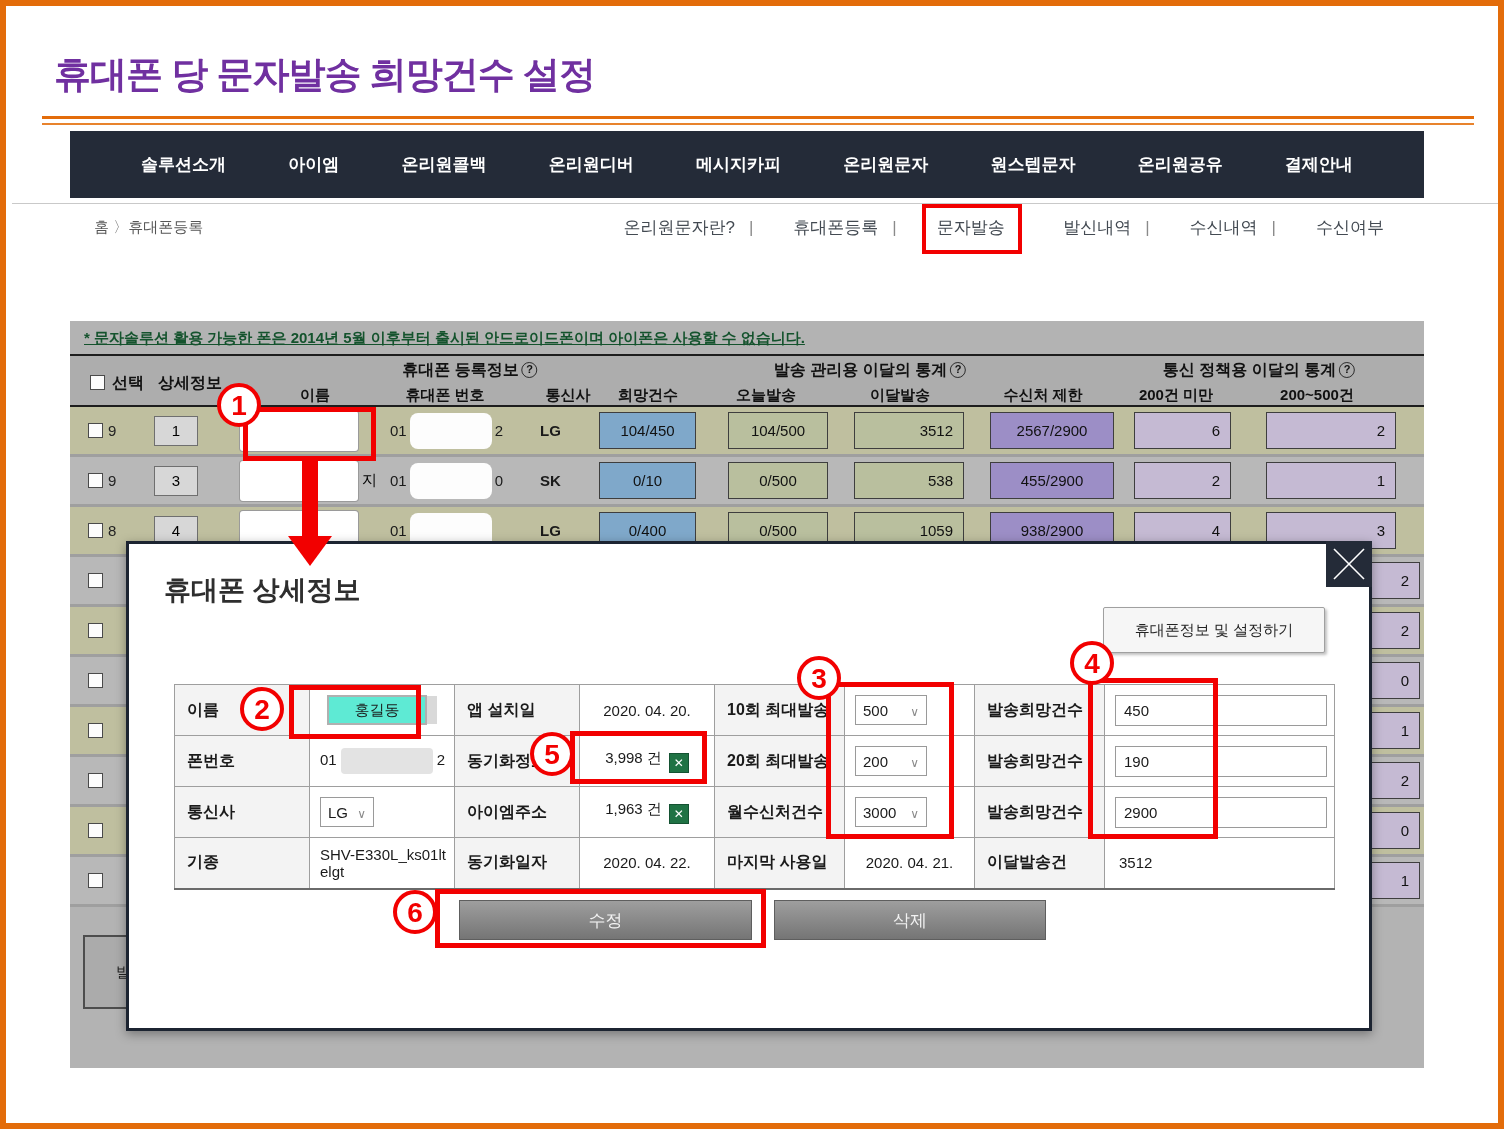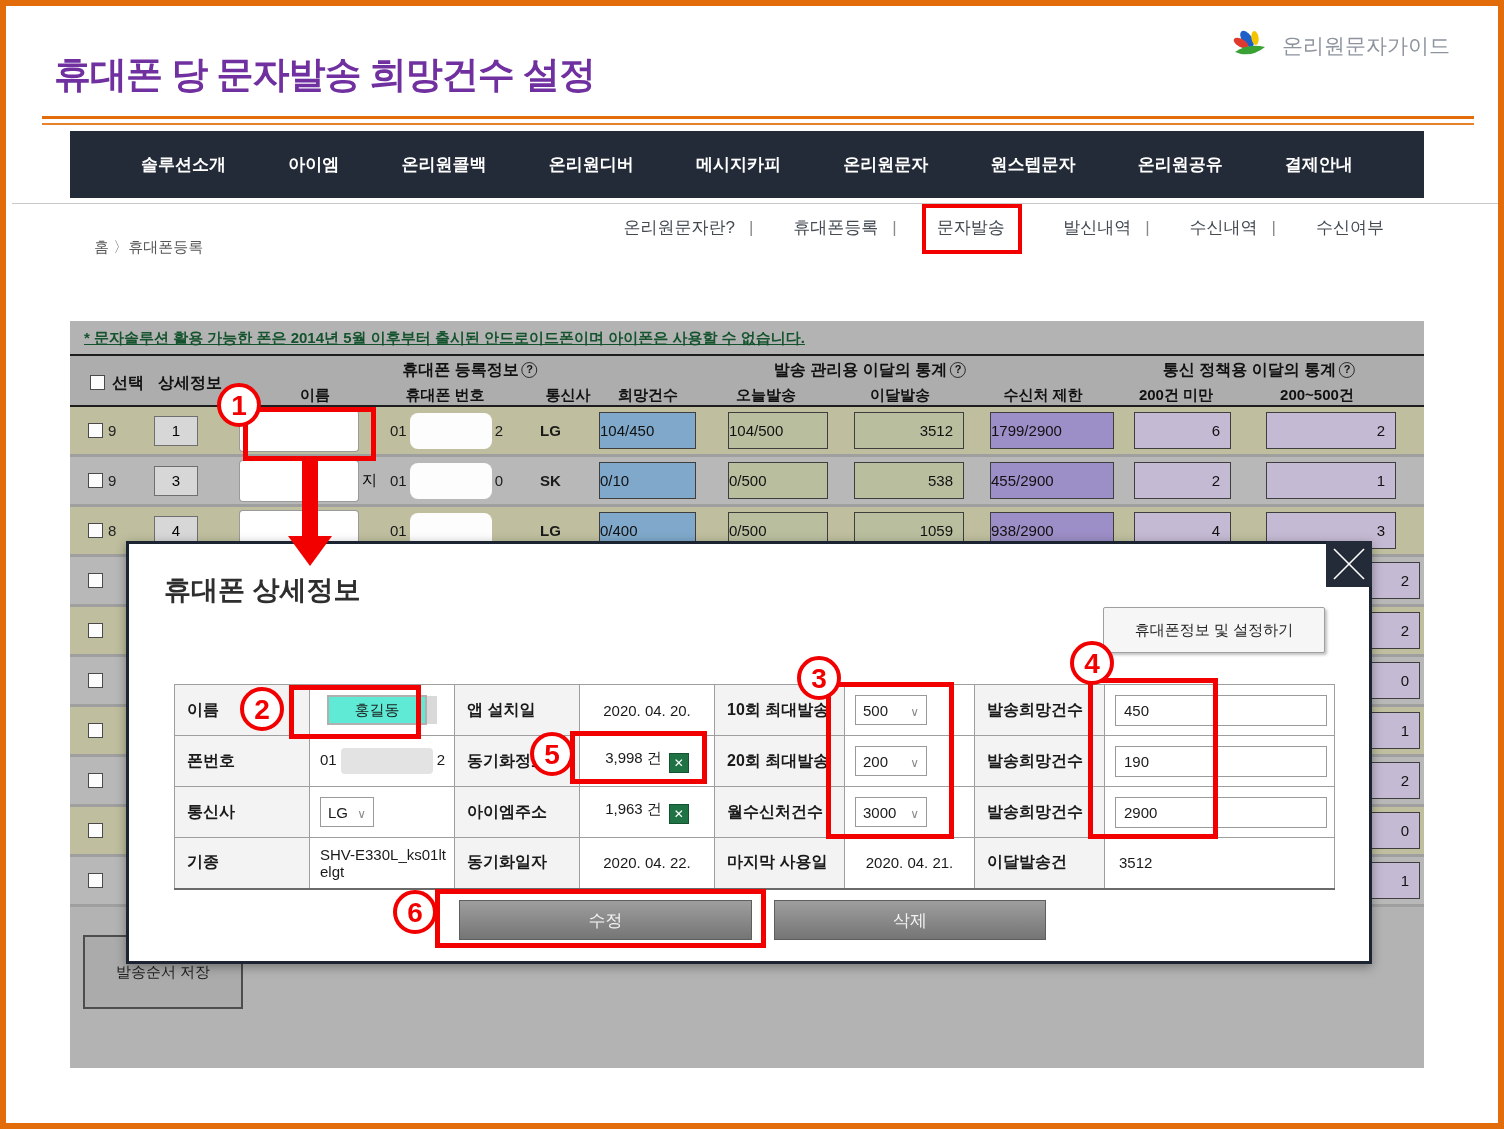--- a/index.html
+++ b/index.html
@@ -14,21 +14,21 @@
   .rule1 { position:absolute; left:36px; top:110px; width:1432px; height:3px; background:#e36c0a; }
   .rule2 { position:absolute; left:36px; top:117px; width:1432px; height:2px; background:#e8832d; }
 
   
   .nav { position:absolute; left:64px; top:125px; width:1354px; height:67px; background:#242b38; display:flex; align-items:center; justify-content:space-around; padding:0 40px; }
   .nav a { color:#fff; font-size:17px; font-weight:bold; text-decoration:none; white-space:nowrap; }
 
   .nav-divider { position:absolute; left:6px; top:197px; width:1486px; height:1px; background:#c9c9c9; }
 
   
-  .breadcrumb { position:absolute; left:88px; top:212px; font-size:15px; color:#555;margin-top:20px; }
+  .breadcrumb { position:absolute; left:88px; top:212px; font-size:15px; color:#555; }
   .breadcrumb .sep::before { content:" 〉"; color:#777; }
   .subnav { position:absolute; right:100px; top:210px; display:flex; align-items:center; font-size:17px; color:#434a52; }
   .subnav a { color:#434a52; text-decoration:none; padding:0 14px; white-space:nowrap; }
   .subnav a + a::before { content:"|"; color:#8a8a8a; margin-right:26px; position:relative; left:-14px; }
 
   
   .panel { position:absolute; left:64px; top:315px; width:1354px; height:747px; background:#b3b3b3; z-index:1; }
   .warning { position:absolute; left:14px; top:8px; font-size:15px; font-weight:bold; color:#14532d; text-decoration:underline; }
   .thead { position:absolute; left:0; top:33px; width:1354px; height:53px; background:#adadad; border-top:2px solid #1d1d1d; border-bottom:2px solid #1d1d1d; }
   .thead .abs { position:absolute; white-space:nowrap; font-weight:bold; color:#111; }
@@ -47,26 +47,26 @@
   .c-name { width:150px; display:flex; align-items:center; gap:4px; font-size:15px; }
   .name-redact { width:118px; height:40px; background:#fff; border-radius:3px; box-shadow:0 0 0 1px #9a9a9a; }
   .c-phone { width:150px; display:flex; align-items:center; gap:3px; font-size:15px; color:#1a1a1a; }
   .phone-redact { width:82px; height:36px; background:#fdfdfd; border-radius:8px; }
   .c-carrier { width:56px; font-size:15px; font-weight:bold; color:#1a1a1a; }
   .c-stat { display:flex; justify-content:flex-end; padding-right:4px; }
   .cw-hope{width:104px}.cw-today{width:132px}.cw-month{width:136px}.cw-limit{width:150px}.cw-u200{width:117px}.cw-r200{width:165px}
   .vbox { height:37px; line-height:35px; border:1px solid #3e3e3e; font-size:15px; color:#111; }
   .w-hope{width:97px}.w-today{width:100px}.w-month{width:110px}.w-limit{width:124px}.w-u200{width:97px}.w-r200{width:130px}
   .bg-blue{background:#7fa8ca}.bg-olive{background:#b9bf9e}.bg-purple{background:#9c8ec6}.bg-lav{background:#c5bad3}
-  .ta-c{}.ta-r{text-align:right;padding-right:10px}
+  .ta-c{text-align:center}.ta-r{text-align:right;padding-right:10px}
   .stub-fill { flex:1; }
   .bottom-btn { position:absolute; left:13px; top:614px; width:160px; height:74px; background:#ababab; border:2px solid #4d4d4d; font-size:15px; color:#222; text-align:center; line-height:70px; }
 
   
-  .modal { position:absolute; left:120px; top:535px; width:1246px; height:423px; background:#fff; border:3px solid #1c2431; z-index:10; box-shadow:0 3px 10px rgba(0,0,0,.35);padding-left:8px; }
+  .modal { position:absolute; left:120px; top:535px; width:1246px; height:490px; background:#fff; border:3px solid #1c2431; z-index:10; box-shadow:0 3px 10px rgba(0,0,0,.35);padding-left:8px; }
   .modal-close { position:absolute; top:-3px; right:-3px; width:46px; height:46px; background:#242b38; cursor:pointer; }
   .modal-title { position:absolute; left:35px; top:28px; font-size:27px; font-weight:bold; color:#2e2e2e; }
   .settings-btn { position:absolute; right:44px; top:63px; width:222px; height:46px; background:#f6f6f6; border:1px solid #a0a0a0; border-radius:2px; font-size:15px; color:#222; box-shadow:2px 2px 3px rgba(0,0,0,.25); }
   .detail { position:absolute; left:45px; top:140px; width:1160px; border-collapse:collapse; table-layout:fixed; border-bottom:2px solid #6a6a6a; }
   .detail td { border:1px solid #9e9e9e; height:51px; font-size:15px; color:#1a1a1a; vertical-align:middle; }
   .detail td.lbl { background:#f3f3f3; font-weight:bold; font-size:16px; padding-left:12px; }
   .val-c { text-align:center; }
   .val-l { padding-left:10px; text-align:left; }
   .mini-input { display:inline-block; width:100px; height:30px; border:2px solid #b0b0b0; background:#5eead4; text-align:center; line-height:26px; font-size:15px; vertical-align:middle; }
   .gray-strip { display:inline-block; width:10px; height:28px; background:#d9d9d9; vertical-align:middle; }
@@ -87,31 +87,20 @@
   .circle { position:absolute; width:44px; height:44px; border:4px solid #f20000; border-radius:50%; background:#fff; color:#f20000; font-size:28px; font-weight:bold; text-align:center; line-height:38px; z-index:31; pointer-events:none; }
   .arrow-bar { position:absolute; left:296px; top:455px; width:16px; height:78px; background:#f20000; z-index:30; }
   .arrow-head { position:absolute; left:282px; top:530px; width:0; height:0; border-left:22px solid transparent; border-right:22px solid transparent; border-top:30px solid #f20000; z-index:30; }
 </style>
 </head>
 <body>
 
 <div class="page">
 
   <div class="page-title">휴대폰 당 문자발송 희망건수 설정</div>
-  <div class="brand">
-    <span>
-      <svg width="42" height="32" viewBox="0 0 42 32">
-        <ellipse cx="15" cy="11" rx="5" ry="9.5" fill="#1c5fc8" transform="rotate(-35 15 11)"></ellipse>
-        <ellipse cx="9" cy="15" rx="4" ry="8" fill="#e03a2f" transform="rotate(-62 9 15)"></ellipse>
-        <ellipse cx="23" cy="10" rx="3.6" ry="7" fill="#f4c400" transform="rotate(-8 23 10)"></ellipse>
-        <path d="M3 24 Q 16 15 33 19 Q 22 28 9 26 Z" fill="#3aa234"></path>
-      </svg>
-    </span>
-    <span class="brand-text">온리원문자가이드</span>
-  </div>
   <div class="rule1"></div>
   <div class="rule2"></div>
 
   <div class="nav">
     <a>솔루션소개</a>
     <a>아이엠</a>
     <a>온리원콜백</a>
     <a>온리원디버</a>
     <a>메시지카피</a>
     <a>온리원문자</a>
@@ -178,21 +167,21 @@
         <div class="c-stat cw-hope">
             <div class="vbox w-hope bg-blue ta-c">104/450</div>
           </div>
         <div class="c-stat cw-today">
             <div class="vbox w-today bg-olive ta-c">104/500</div>
           </div>
         <div class="c-stat cw-month">
             <div class="vbox w-month bg-olive ta-r">3512</div>
           </div>
         <div class="c-stat cw-limit">
-            <div class="vbox w-limit bg-purple ta-c">1799/2900</div>
+            <div class="vbox w-limit bg-purple ta-c">2567/2900</div>
           </div>
         <div class="c-stat cw-u200">
             <div class="vbox w-u200 bg-lav ta-r">6</div>
           </div>
         <div class="c-stat cw-r200">
             <div class="vbox w-r200 bg-lav ta-r">2</div>
           </div>
       </div>
 
       <div class="trow gray">

